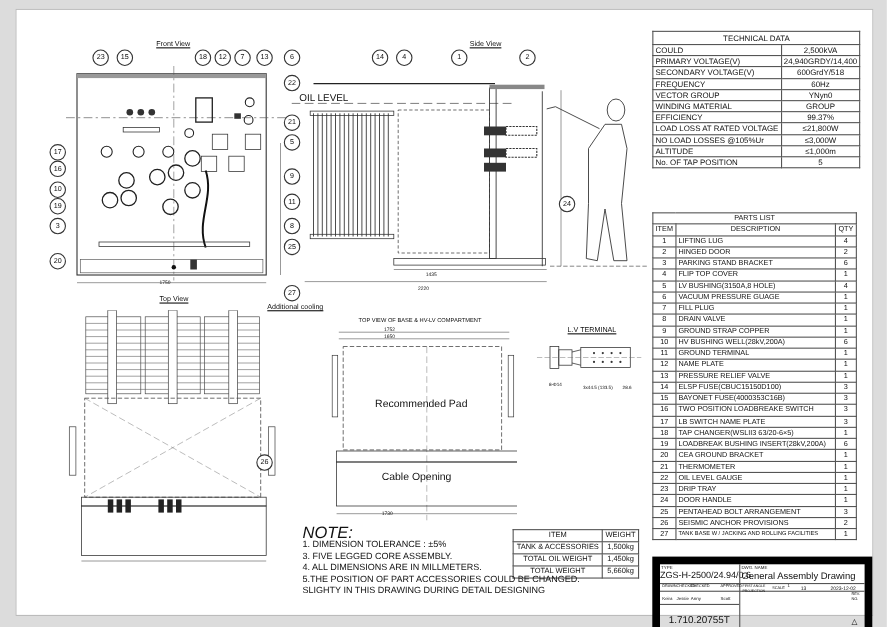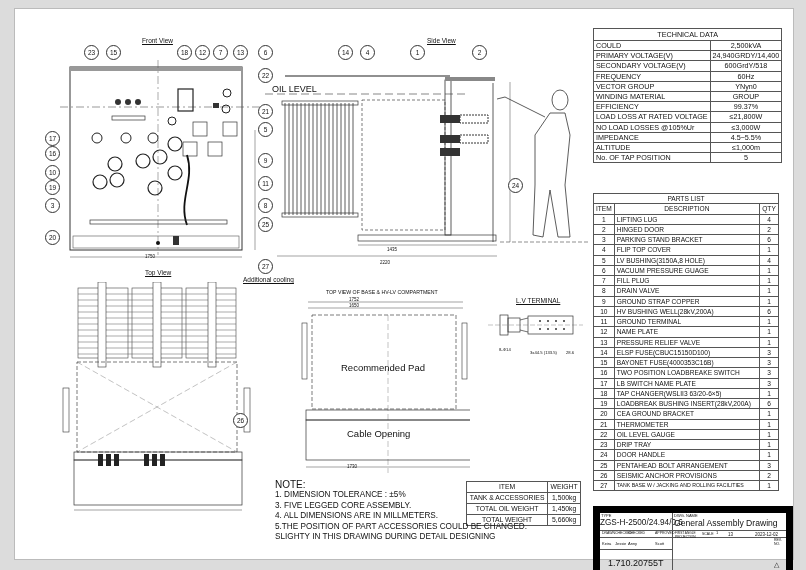--- a/index.html
+++ b/index.html
@@ -280,24 +280,20 @@
       </tr>
   <tr>
         <td>LOAD LOSS AT RATED VOLTAGE</td>
         <td class="v">≤21,800W</td>
       </tr>
   <tr>
         <td>NO LOAD LOSSES @105%Ur</td>
         <td class="v">≤3,000W</td>
       </tr>
   <tr>
-        <td>IMPEDANCE</td>
-        <td class="v">4.5~5.5%</td>
-      </tr>
-  <tr>
         <td>ALTITUDE</td>
         <td class="v">≤1,000m</td>
       </tr>
   <tr>
         <td>No. OF TAP POSITION</td>
         <td class="v">5</td>
       </tr>
 </tbody>
   </table>
 
@@ -466,21 +462,21 @@
         <td>1,450kg</td>
       </tr>
   <tr>
         <td>TOTAL WEIGHT</td>
         <td>5,660kg</td>
       </tr>
 </tbody>
   </table>
 
 <div class="notes">
-  <div style="font-size:10px;margin-top:-12px;">NOTE:</div>
+  <div style="font-size:15px;margin-top:-12px;font-style:italic;">NOTE:</div>
   <div>1. DIMENSION TOLERANCE : ±5%</div>
   <div>3. FIVE LEGGED CORE ASSEMBLY.</div>
   <div>4. ALL DIMENSIONS ARE IN MILLMETERS.</div>
   <div>5.THE POSITION OF PART ACCESSORIES COULD BE CHANGED.</div>
   <div>SLIGHTY IN THIS DRAWING DURING DETAIL DESIGNING</div>
 </div>
 
 <div class="abs" style="left:593px;top:481px;width:186px;height:62px;border:7px solid #000000;margin-top:25px;">
   <div class="abs" style="left:1px;top:0px;font-size:4px;">TYPE</div>
   <div class="abs" style="left:0px;top:5px;font-size:8.2px;white-space:nowrap;">ZGS-H-2500/24.94/0.6</div>

